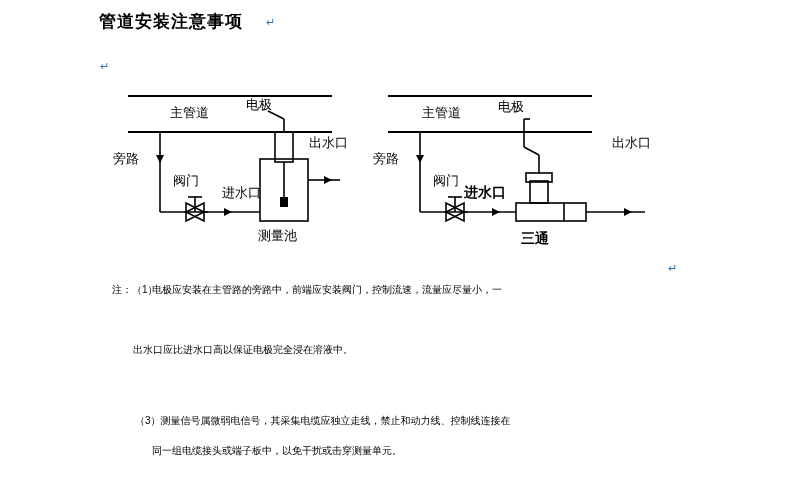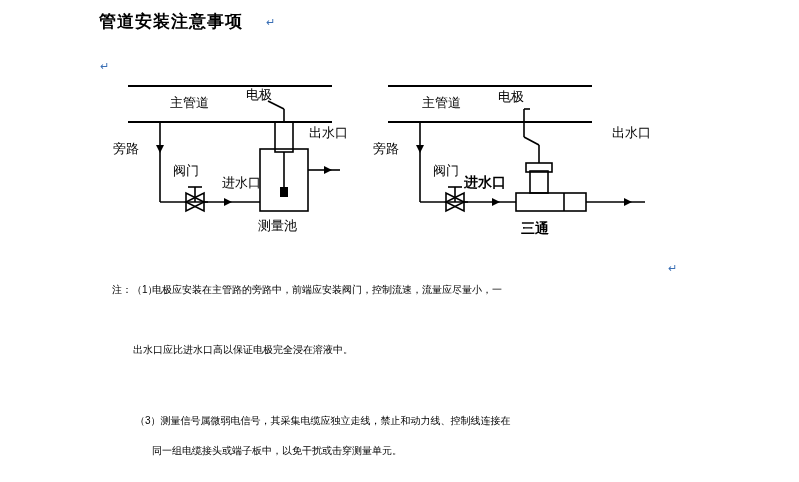--- a/index.html
+++ b/index.html
@@ -51,21 +51,21 @@
   #fig-mark {
     position: absolute;
     left: 668px;
     top: 262px;
   }
 
   
   #figure {
     position: absolute;
     left: 100px;
-    top: 75px;
+    top: 85px;
     width: 600px;
     height: 170px;
   }
   #figure svg { display: block; }
 
   
   .note {
     position: absolute;
     font-family: "Liberation Sans", "DejaVu Sans", sans-serif;
     font-size: 10px;

